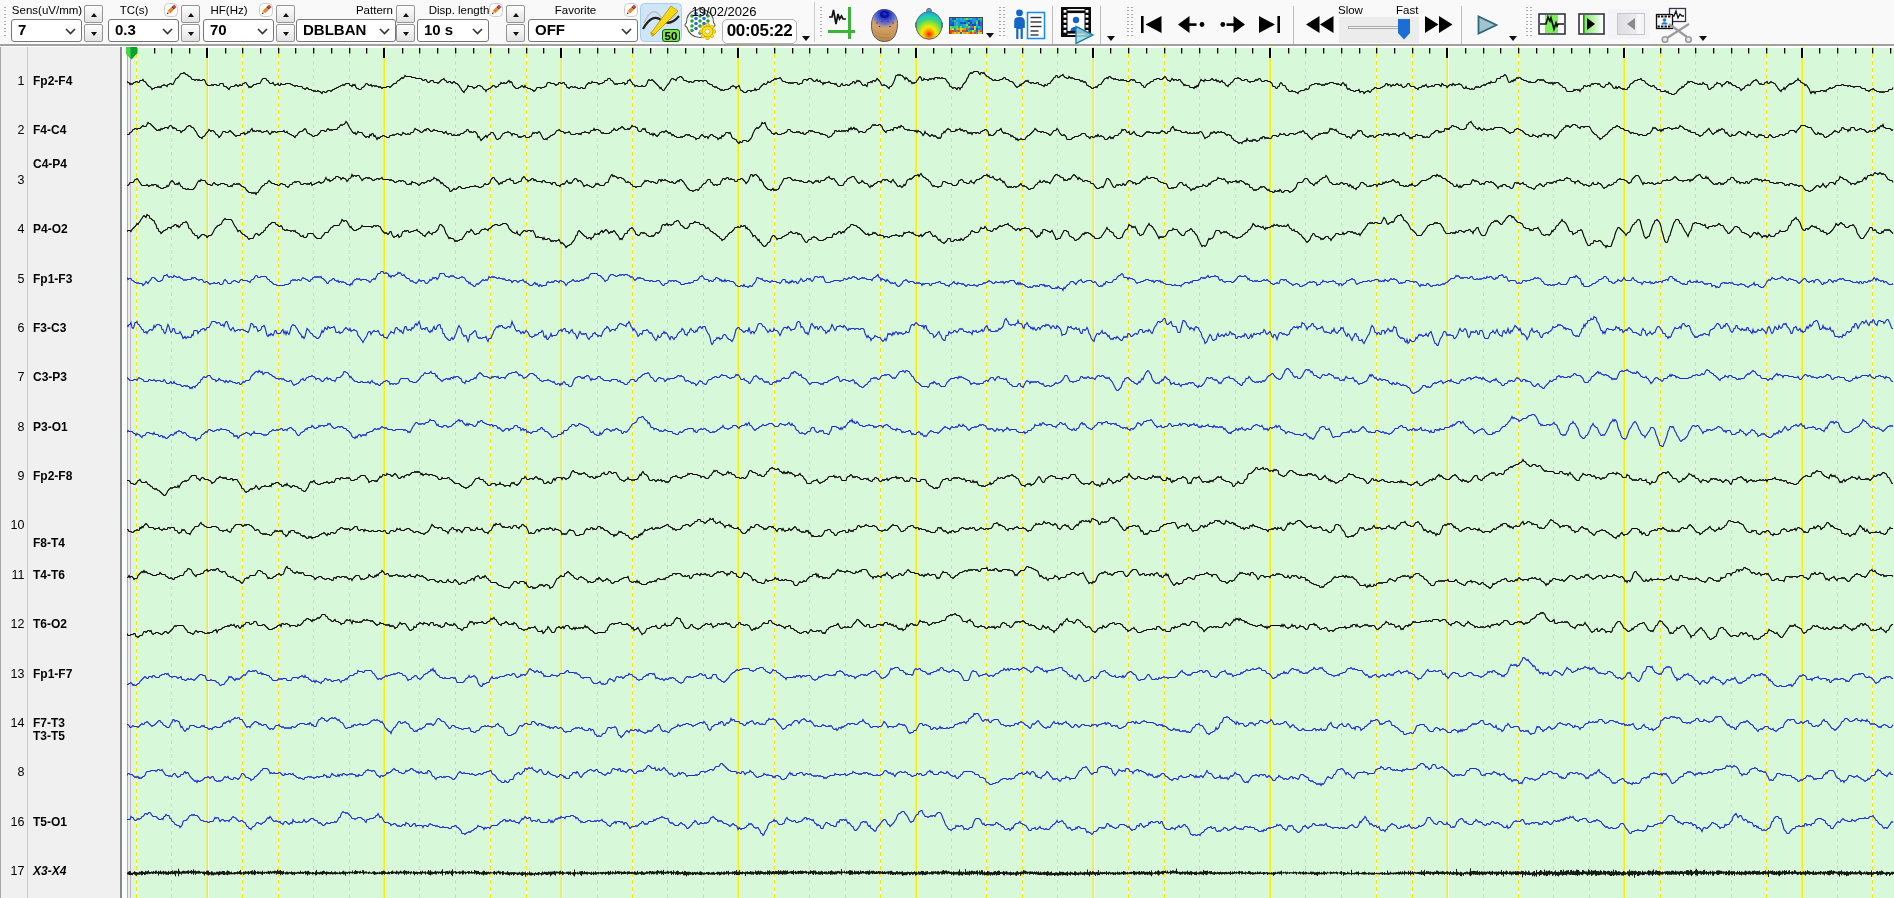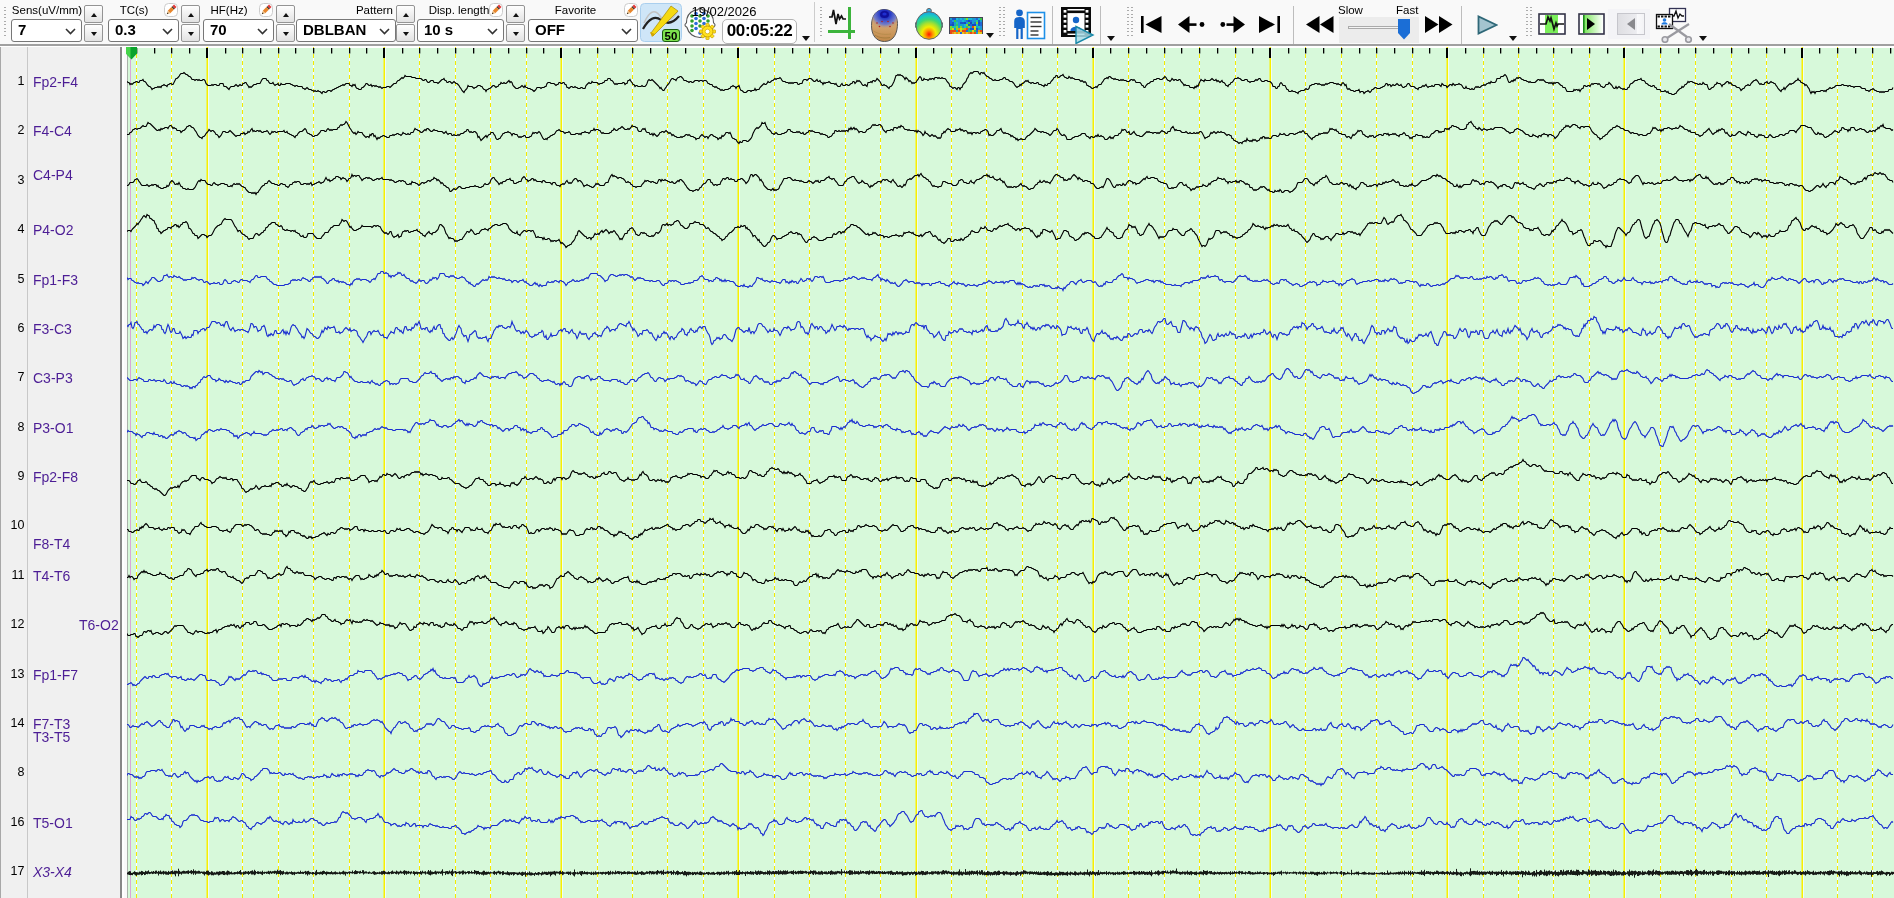--- a/index.html
+++ b/index.html
@@ -13,21 +13,21 @@
 .spin{position:absolute;top:5px;width:19px;height:37px}
 .sb{position:absolute;left:0;width:19px;height:18px;background:linear-gradient(#fefefe,#e2e2e2);border:1px solid #949494;border-radius:2px;box-sizing:border-box}
 .sb.dn{top:19px}
 .tri-up{position:absolute;left:5.5px;top:7px;width:0;height:0;border-left:3.5px solid transparent;border-right:3.5px solid transparent;border-bottom:4.5px solid #111}
 .tri-dn{position:absolute;left:5.5px;top:7px;width:0;height:0;border-left:3.5px solid transparent;border-right:3.5px solid transparent;border-top:4.5px solid #111}
 .pencil{position:absolute;top:3px;width:14px;height:14px}
 .ddarw{position:absolute;width:0;height:0;border-left:4.5px solid transparent;border-right:4.5px solid transparent;border-top:5.5px solid #111;top:33px}
 #sidebar{position:absolute;left:0;top:47px;width:122px;height:851px;background:#f0f0f0;border-right:2px solid #888;border-left:1px solid #a8a8a8;box-sizing:border-box}
 #sidebar .colline{position:absolute;left:26px;top:0;width:1px;height:851px;background:#c8c8c8}
 .num{position:absolute;width:23.5px;text-align:right;font-size:12.5px;color:#000}
-.chl{position:absolute;left:32px;font-size:14px;font-weight:normal;color:#4c1d95;white-space:nowrap}
+.chl{position:absolute;left:32px;font-size:12px;font-weight:bold;color:#000000;white-space:nowrap}
 #gap{position:absolute;left:124px;top:47px;width:3px;height:851px;background:#fafafa}
 #cv{position:absolute;left:127px;top:47px}
 #marker{position:absolute;left:126px;top:47px}
 .ib{position:absolute}
 </style>
 </head>
 <body>
 <div id="toolbar">
   <div class="grip" style="left:4px"></div>
 
@@ -107,21 +107,21 @@
   <svg class="pencil" style="left:489px" viewBox="0 0 14 14">
       <rect x="0.5" y="0.5" width="13" height="13" rx="4" fill="#fff" stroke="#ccc"></rect>
       <g transform="rotate(45 7 7)">
         <rect x="5.2" y="1" width="3.6" height="2.4" fill="#e23b3b"></rect>
         <rect x="5.2" y="3.4" width="3.6" height="1.2" fill="#222"></rect>
         <rect x="5.2" y="4.6" width="3.6" height="5.2" fill="#e8862c"></rect>
         <path d="M5.2 9.8 L8.8 9.8 L7 13 Z" fill="#e8b87c"></path>
         <path d="M6.4 11.2 L7.6 11.2 L7 13 Z" fill="#111"></path>
       </g>
     </svg>
-  <div class="cmb" style="left:417px;width:87px">10 s<svg class="chev" width="11" height="7">
+  <div class="cmb" style="left:417px;width:72px">10 s<svg class="chev" width="11" height="7">
         <path d="M1 1 L5.5 5.5 L10 1" fill="none" stroke="#333" stroke-width="1.6"></path>
       </svg></div>
   <div class="spin" style="left:506px">
       <div class="sb">
         <div class="tri-up"></div>
       </div>
       <div class="sb dn">
         <div class="tri-dn"></div>
       </div>
     </div>
@@ -542,39 +542,39 @@
   <div class="ddarw" style="left:1699px;top:36px"></div>
 </div>
 
 <div id="sidebar">
     <div class="colline"></div>
     <div class="num" style="top:27px">1</div>
     <div class="chl" style="top:27px;">Fp2-F4</div>
     <div class="num" style="top:76px">2</div>
     <div class="chl" style="top:76px;">F4-C4</div>
     <div class="num" style="top:126px">3</div>
-    <div class="chl" style="top:120px;text-align:center;">C4-P4</div>
+    <div class="chl" style="top:110px;text-align:center;">C4-P4</div>
     <div class="num" style="top:175px">4</div>
     <div class="chl" style="top:175px;">P4-O2</div>
     <div class="num" style="top:225px">5</div>
     <div class="chl" style="top:225px;">Fp1-F3</div>
     <div class="num" style="top:274px">6</div>
     <div class="chl" style="top:274px;">F3-C3</div>
     <div class="num" style="top:323px">7</div>
     <div class="chl" style="top:323px;">C3-P3</div>
     <div class="num" style="top:373px">8</div>
     <div class="chl" style="top:373px;">P3-O1</div>
     <div class="num" style="top:422px">9</div>
     <div class="chl" style="top:422px;">Fp2-F8</div>
     <div class="num" style="top:471px">10</div>
     <div class="chl" style="top:471px;margin-top:18px;">F8-T4</div>
     <div class="num" style="top:521px">11</div>
     <div class="chl" style="top:521px;">T4-T6</div>
     <div class="num" style="top:570px">12</div>
-    <div class="chl" style="top:570px;margin-left:46px;">T6-O2</div>
+    <div class="chl" style="top:570px;">T6-O2</div>
     <div class="num" style="top:620px">13</div>
     <div class="chl" style="top:620px;">Fp1-F7</div>
     <div class="num" style="top:669px">14</div>
     <div class="chl" style="top:669px;">F7-T3</div>
     <div class="num" style="top:718px">8</div>
     <div class="chl" style="top:682px;">T3-T5</div>
     <div class="num" style="top:768px">16</div>
     <div class="chl" style="top:768px;">T5-O1</div>
     <div class="num" style="top:817px">17</div>
     <div class="chl" style="top:817px;font-style:italic;">X3-X4</div>

